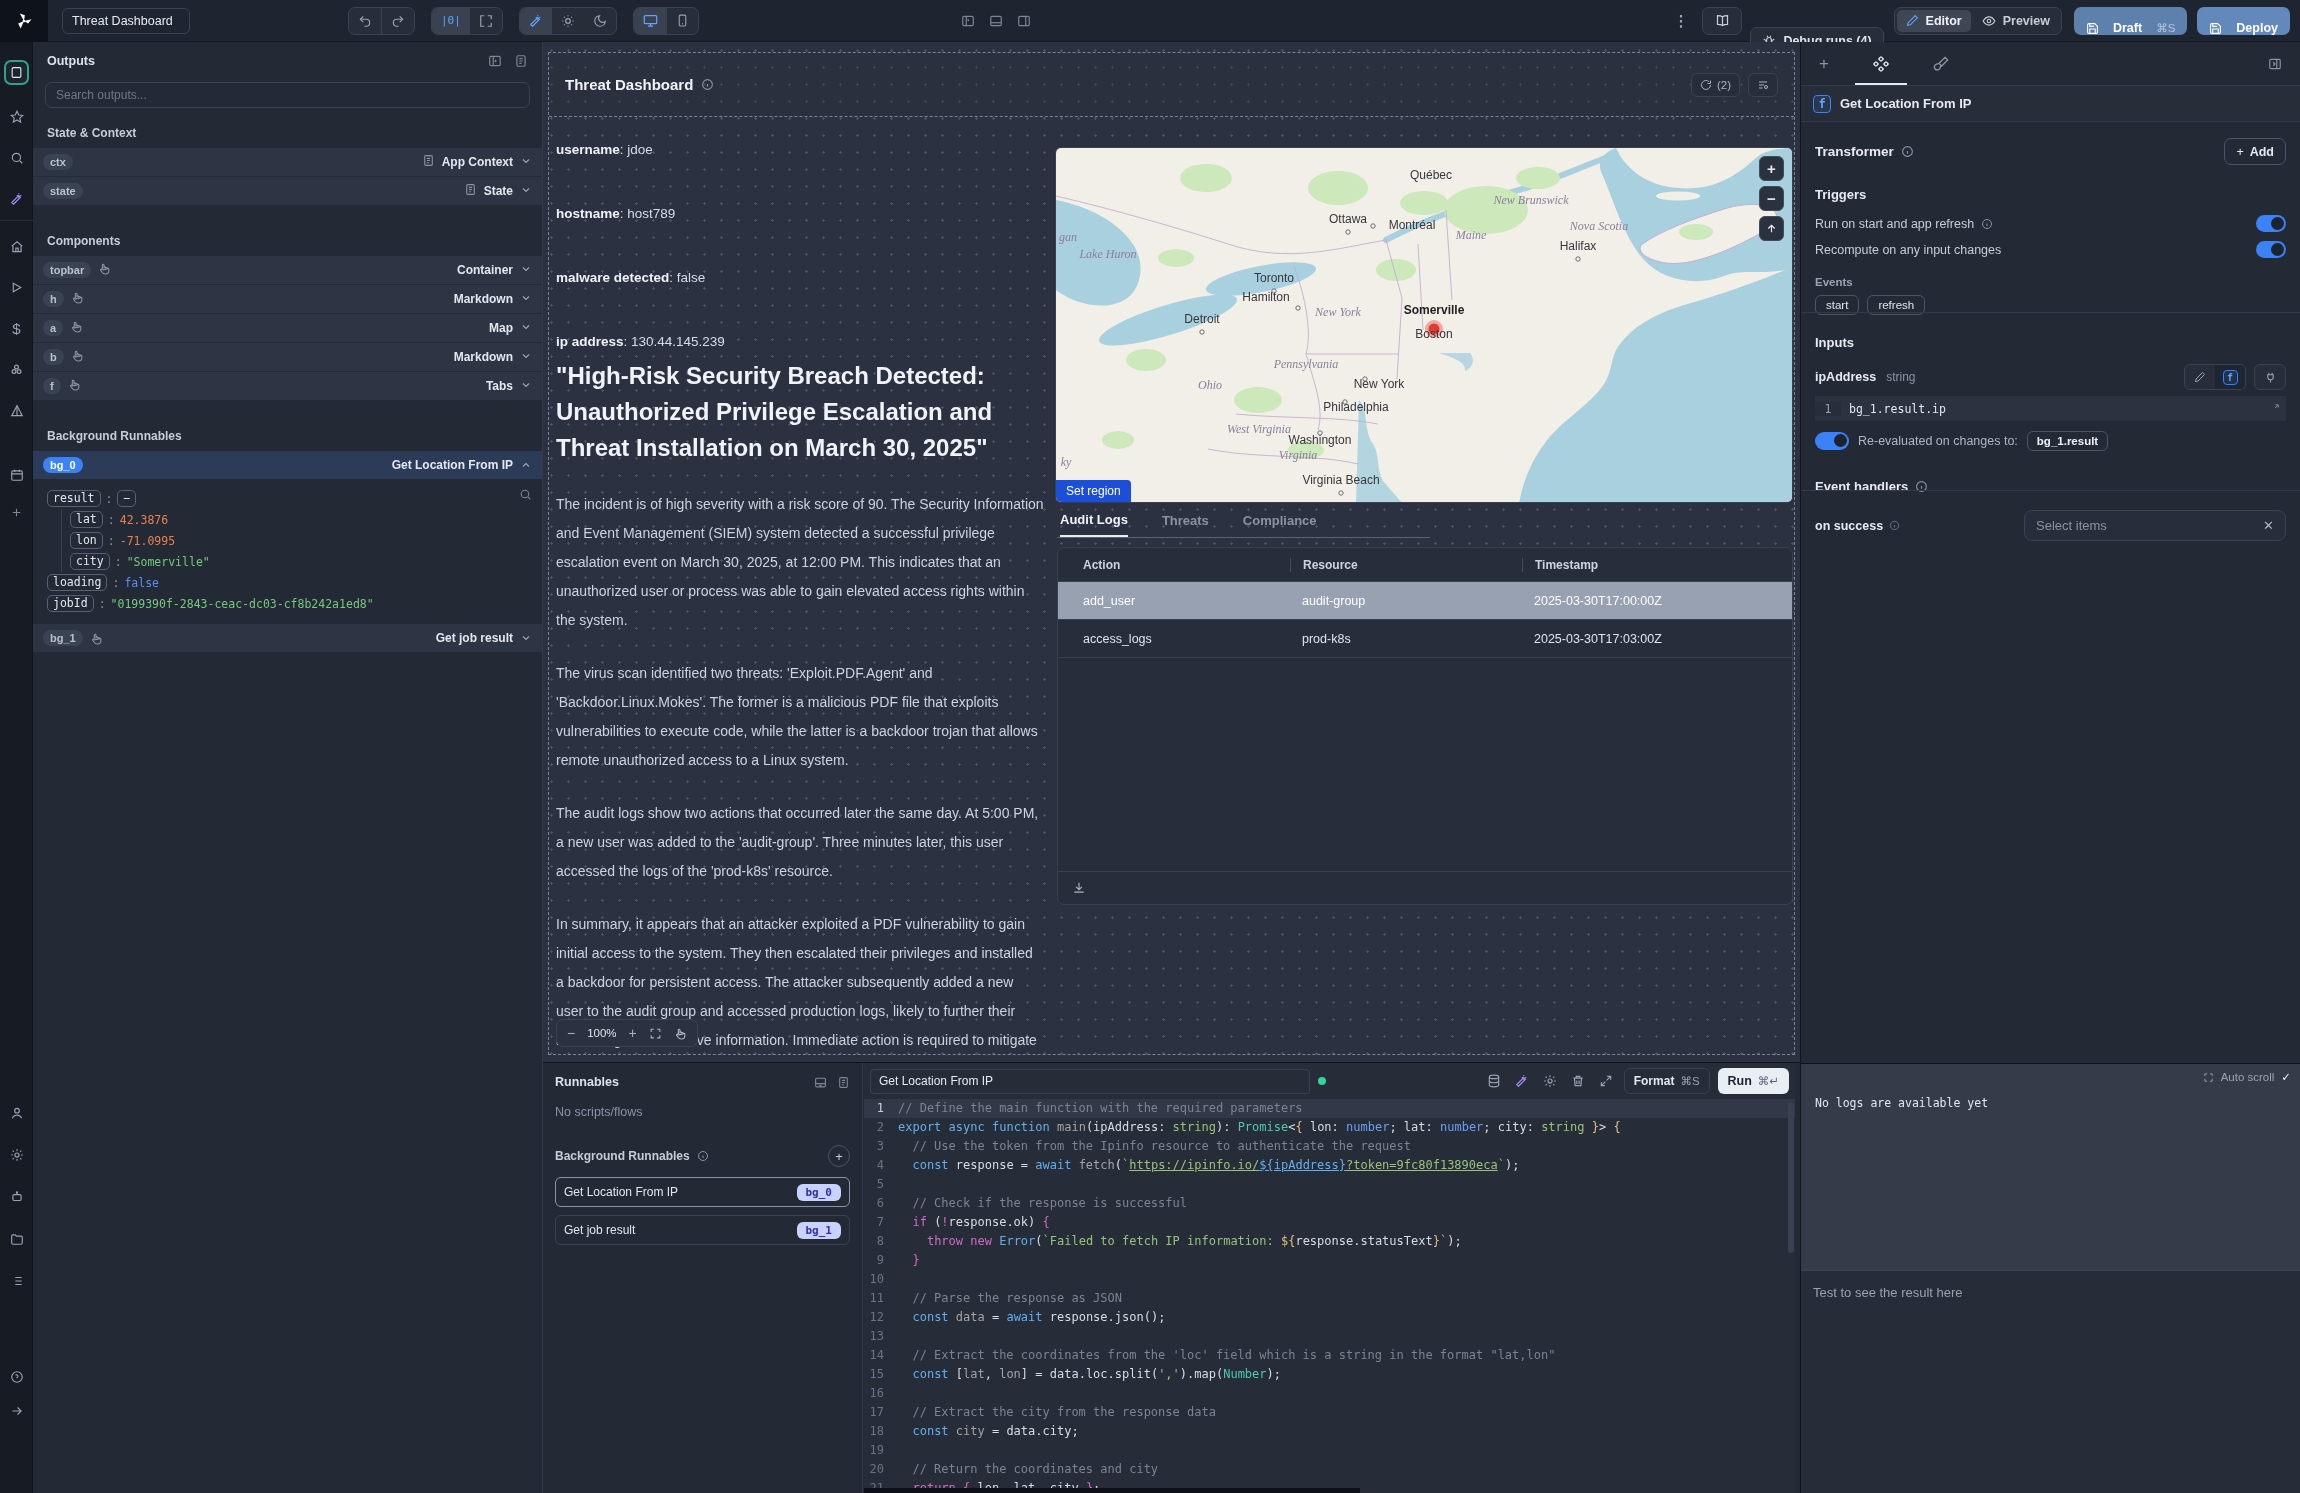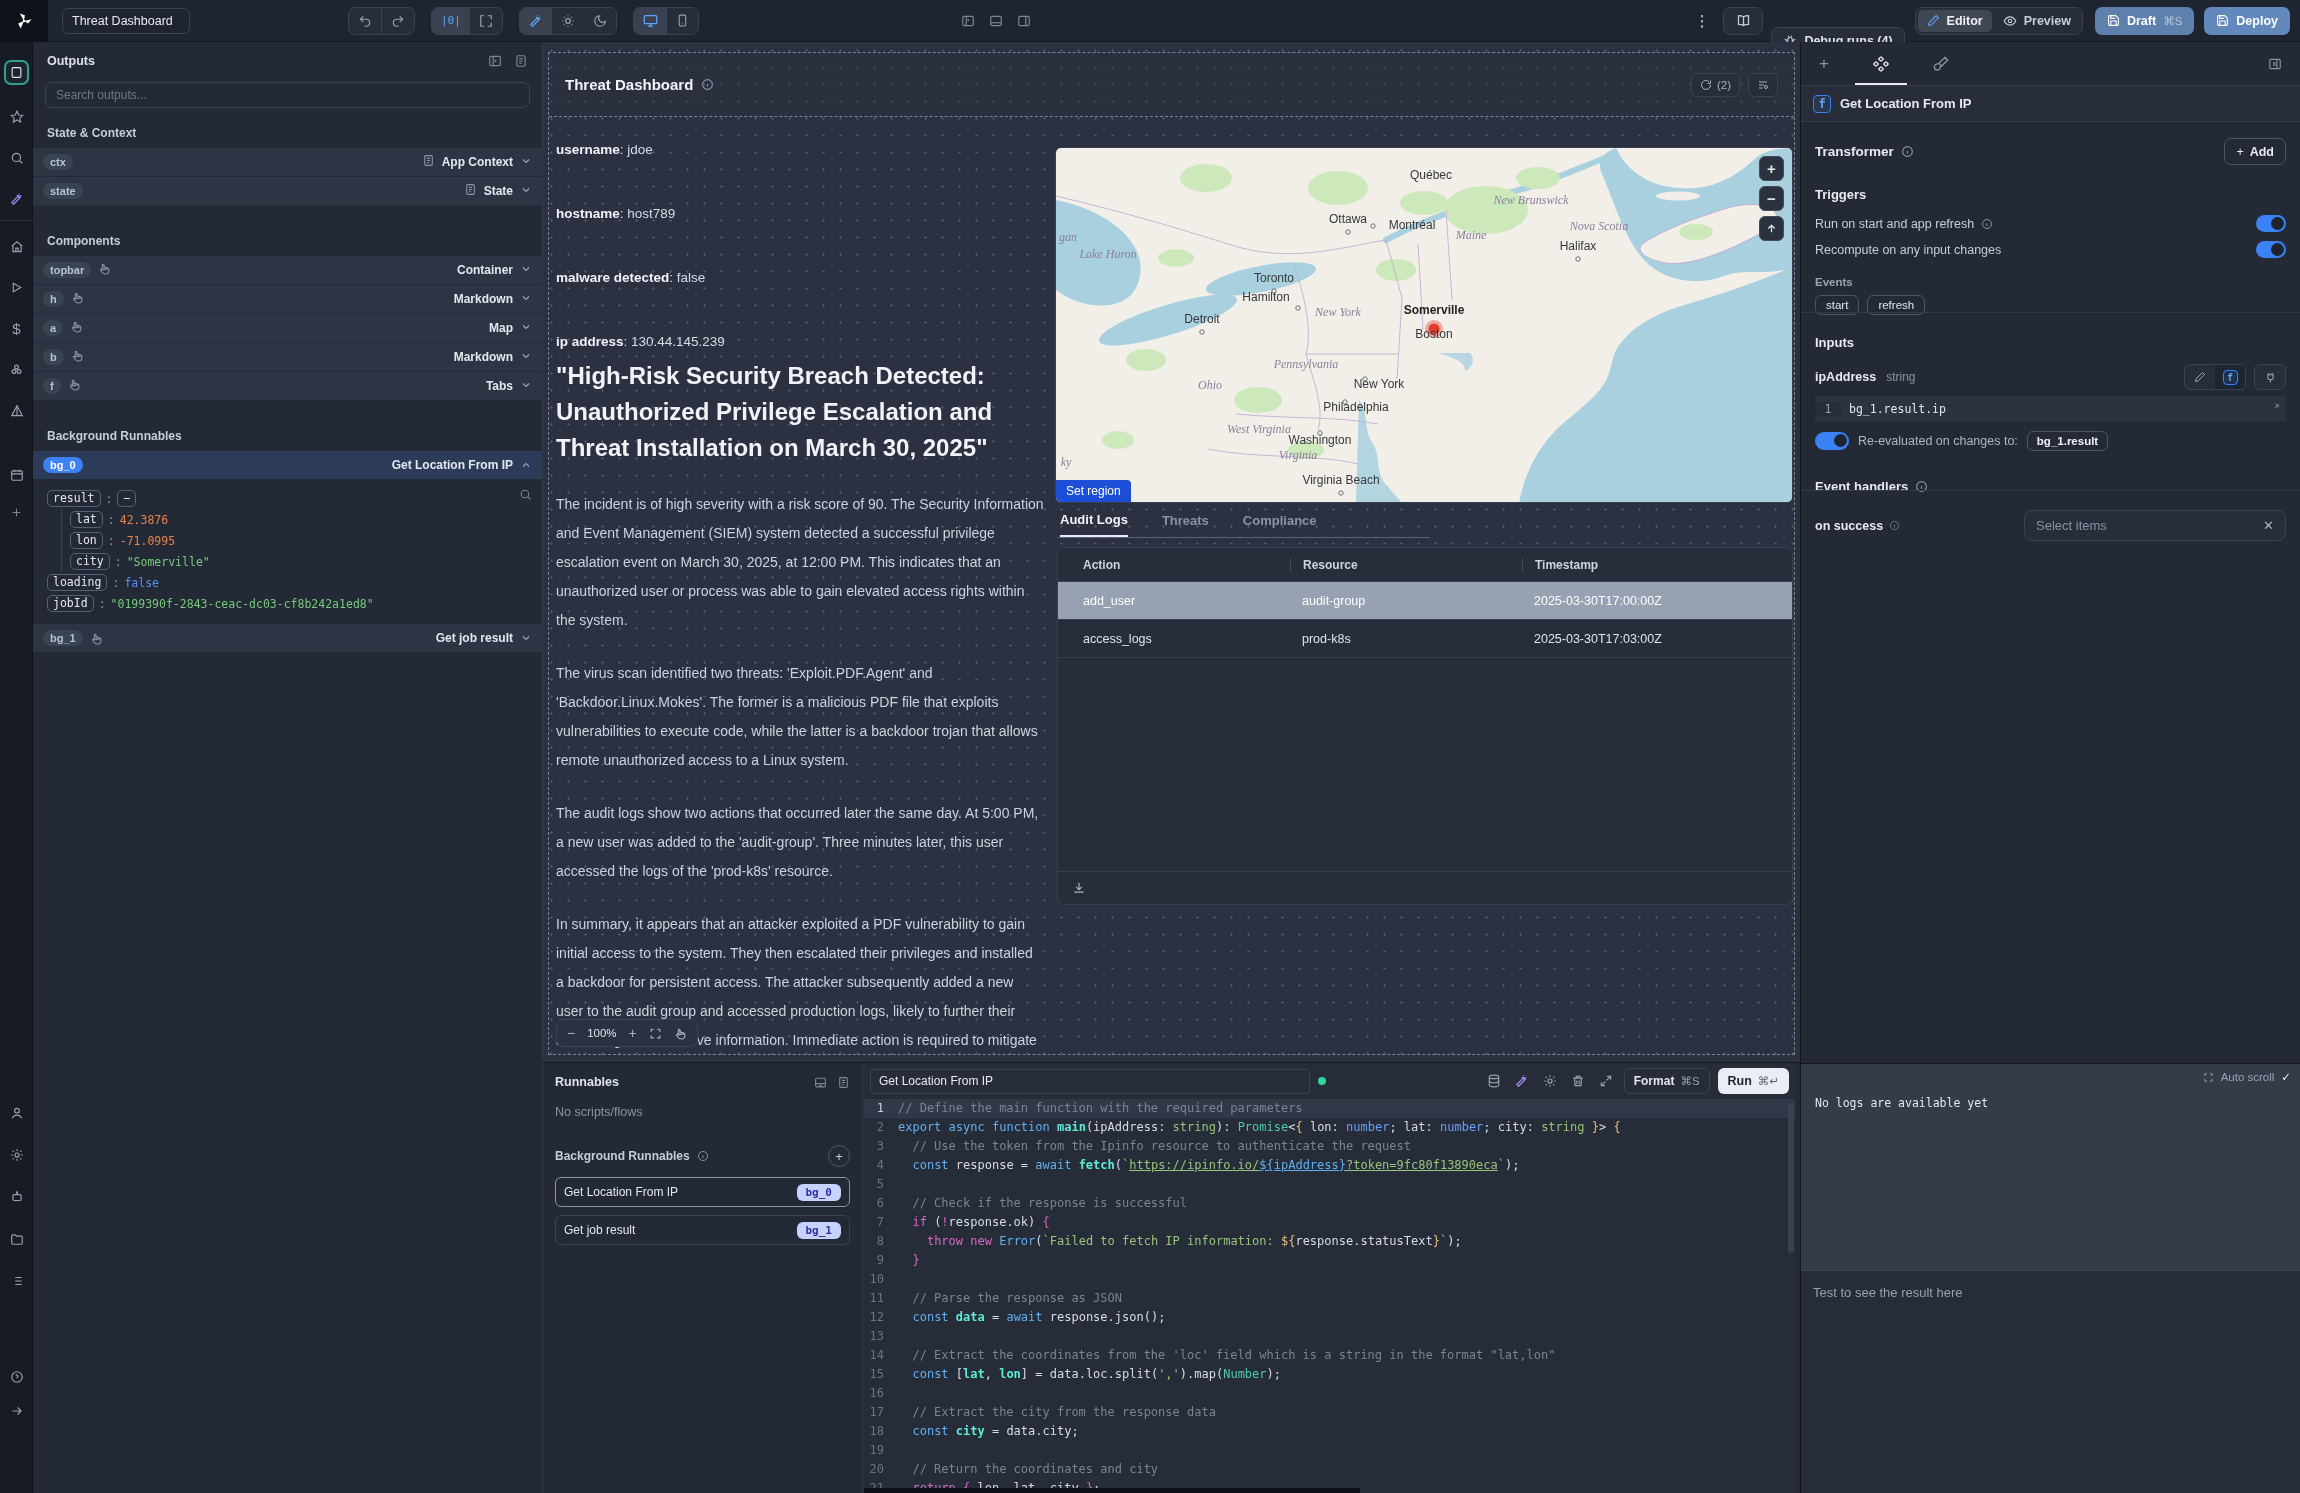--- a/index.html
+++ b/index.html
@@ -20,21 +20,21 @@
   .mono{font-family:"DejaVu Sans Mono",monospace;}
 
   
   #topbar{left:0;top:0;width:2300px;height:42px;background:var(--bar);border-bottom:1px solid #141922;display:flex;align-items:center;}
   #logo{width:48px;height:42px;background:#0e1219;display:flex;align-items:center;justify-content:center;}
   .tb-input{height:26px;border:1px solid var(--border);border-radius:6px;background:transparent;color:var(--txt);font-size:12.5px;padding:0 9px;display:flex;align-items:center;}
   .tb-group{height:28px;border:1px solid var(--border);background:#272d39;border-radius:7px;display:flex;align-items:center;overflow:hidden;}
   .tb-cell{height:100%;display:flex;align-items:center;justify-content:center;padding:0 9px;color:#9aa3b2;}
   .tb-cell.on{background:#3a4150;color:var(--blue-lt);}
   .tb-btn{height:28px;border:1px solid var(--border);background:#272d39;border-radius:7px;display:flex;align-items:center;gap:7px;padding:0 11px;color:#dfe4ec;font-size:12.5px;font-weight:bold;}
-  .tb-solid{height:28px;border-radius:7px;display:flex;align-items:center;gap:7px;padding:0 12px;color:#fff;font-size:12.5px;font-weight:bold;}
+  .tb-solid{height:28px;border-radius:7px;display:flex;align-items:flex-end;gap:14px;padding:0 12px;color:#fff;font-size:12.5px;font-weight:bold;}
   .kbd{color:#b9c6da;font-weight:normal;font-size:11.5px;}
 
   
   #rail{left:0;top:42px;width:33px;height:1451px;background:var(--bg-deep);border-right:1px solid #10141b;}
   .rail-ic{position:absolute;left:4px;width:25px;height:25px;display:flex;align-items:center;justify-content:center;color:#99a2b2;}
   .rail-ic.active{border:2px solid var(--teal);border-radius:7px;color:#e7eaf0;background:#1d242e;}
   .rail-div{position:absolute;left:0;width:33px;height:1px;background:#272e3a;}
 
   
   #outputs{left:33px;top:42px;width:510px;height:1451px;background:var(--panel);border-right:1px solid var(--border2);}
@@ -97,21 +97,21 @@
   .ed-ic{color:#9aa3b2;padding:0 3px;}
   #fmt-btn{height:26px;border:1px solid var(--border);border-radius:6px;display:flex;align-items:center;gap:6px;padding:0 9px;font-size:12px;font-weight:bold;color:#e3e7ee;}
   #run-btn{height:26px;border-radius:6px;background:#e9edf4;color:#1d2430;display:flex;align-items:center;gap:6px;padding:0 10px;font-size:12.5px;font-weight:bold;}
   #code{font-family:"DejaVu Sans Mono",monospace;font-size:12px;line-height:19px;position:relative;}
   .cl{display:flex;height:19px;white-space:pre;}
   .cl.active{background:#313847;}
   .ln{width:34px;text-align:right;color:#6b7486;flex:none;padding-right:14px;}
   .cl.active .ln{color:#cbd2de;}
   .tk-c{color:#7a8494;} .tk-k{color:#61afef;} .tk-p{color:#d36ac2;} .tk-m{color:#d36ac2;}
   .tk-t{color:#4ec9b0;} .tk-s{color:#98c379;} .tk-n{color:#6a9ef5;} .tk-y{color:#e5c07b;}
-  .tk-w{color:#d7dce6;} .tk-b{color:#5eead4;font-weight:bold;}
+  .tk-w{color:#d7dce6;} .tk-b{color:#a3a3a3;font-weight:normal;}
   .tk-u{color:#98c379;text-decoration:underline;} .tk-ub{color:#61afef;text-decoration:underline;}
 
   
   #rpanel{left:1800px;top:42px;width:500px;height:1451px;background:var(--panel);border-left:1px solid #11151d;}
   .rp-div{position:absolute;left:0;width:500px;height:1px;background:var(--border2);}
   .rp-h{font-size:13px;font-weight:bold;color:#e7eaf0;}
   .rp-sub{font-size:12.5px;color:#c6cdd8;}
   .toggle{width:30px;height:17px;border-radius:9px;background:var(--blue);position:relative;flex:none;}
   .toggle::after{content:"";position:absolute;right:2px;top:2px;width:13px;height:13px;border-radius:50%;background:#1d242f;}
   .evt-chip{border:1px solid #4a5568;border-radius:6px;padding:3px 10px;font-size:11.5px;color:#dfe4ec;}

